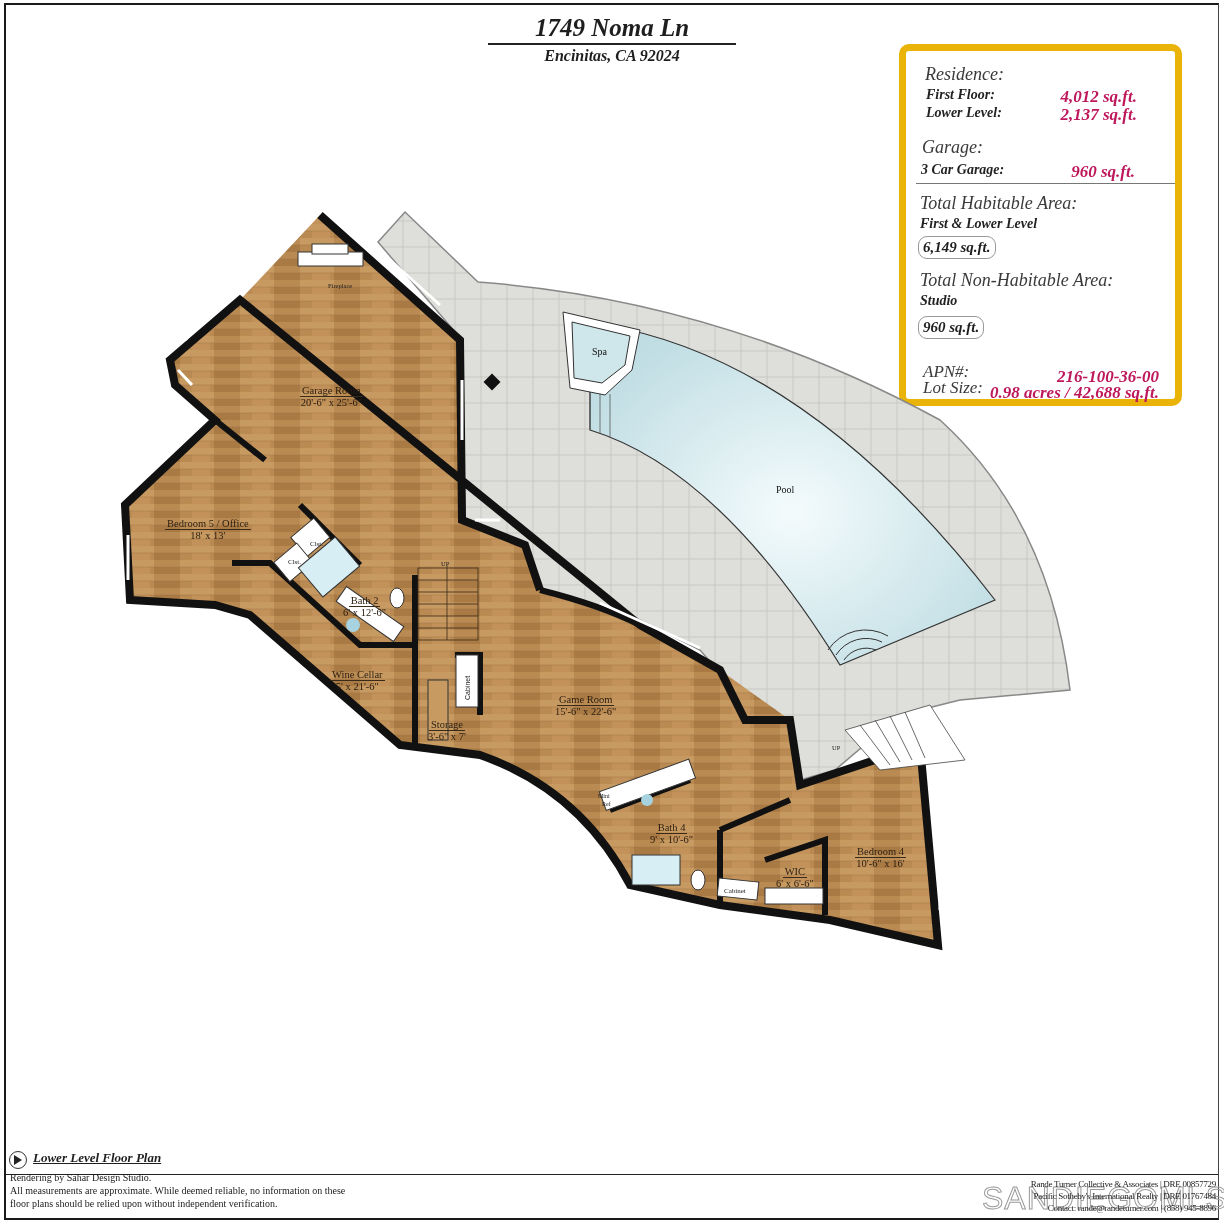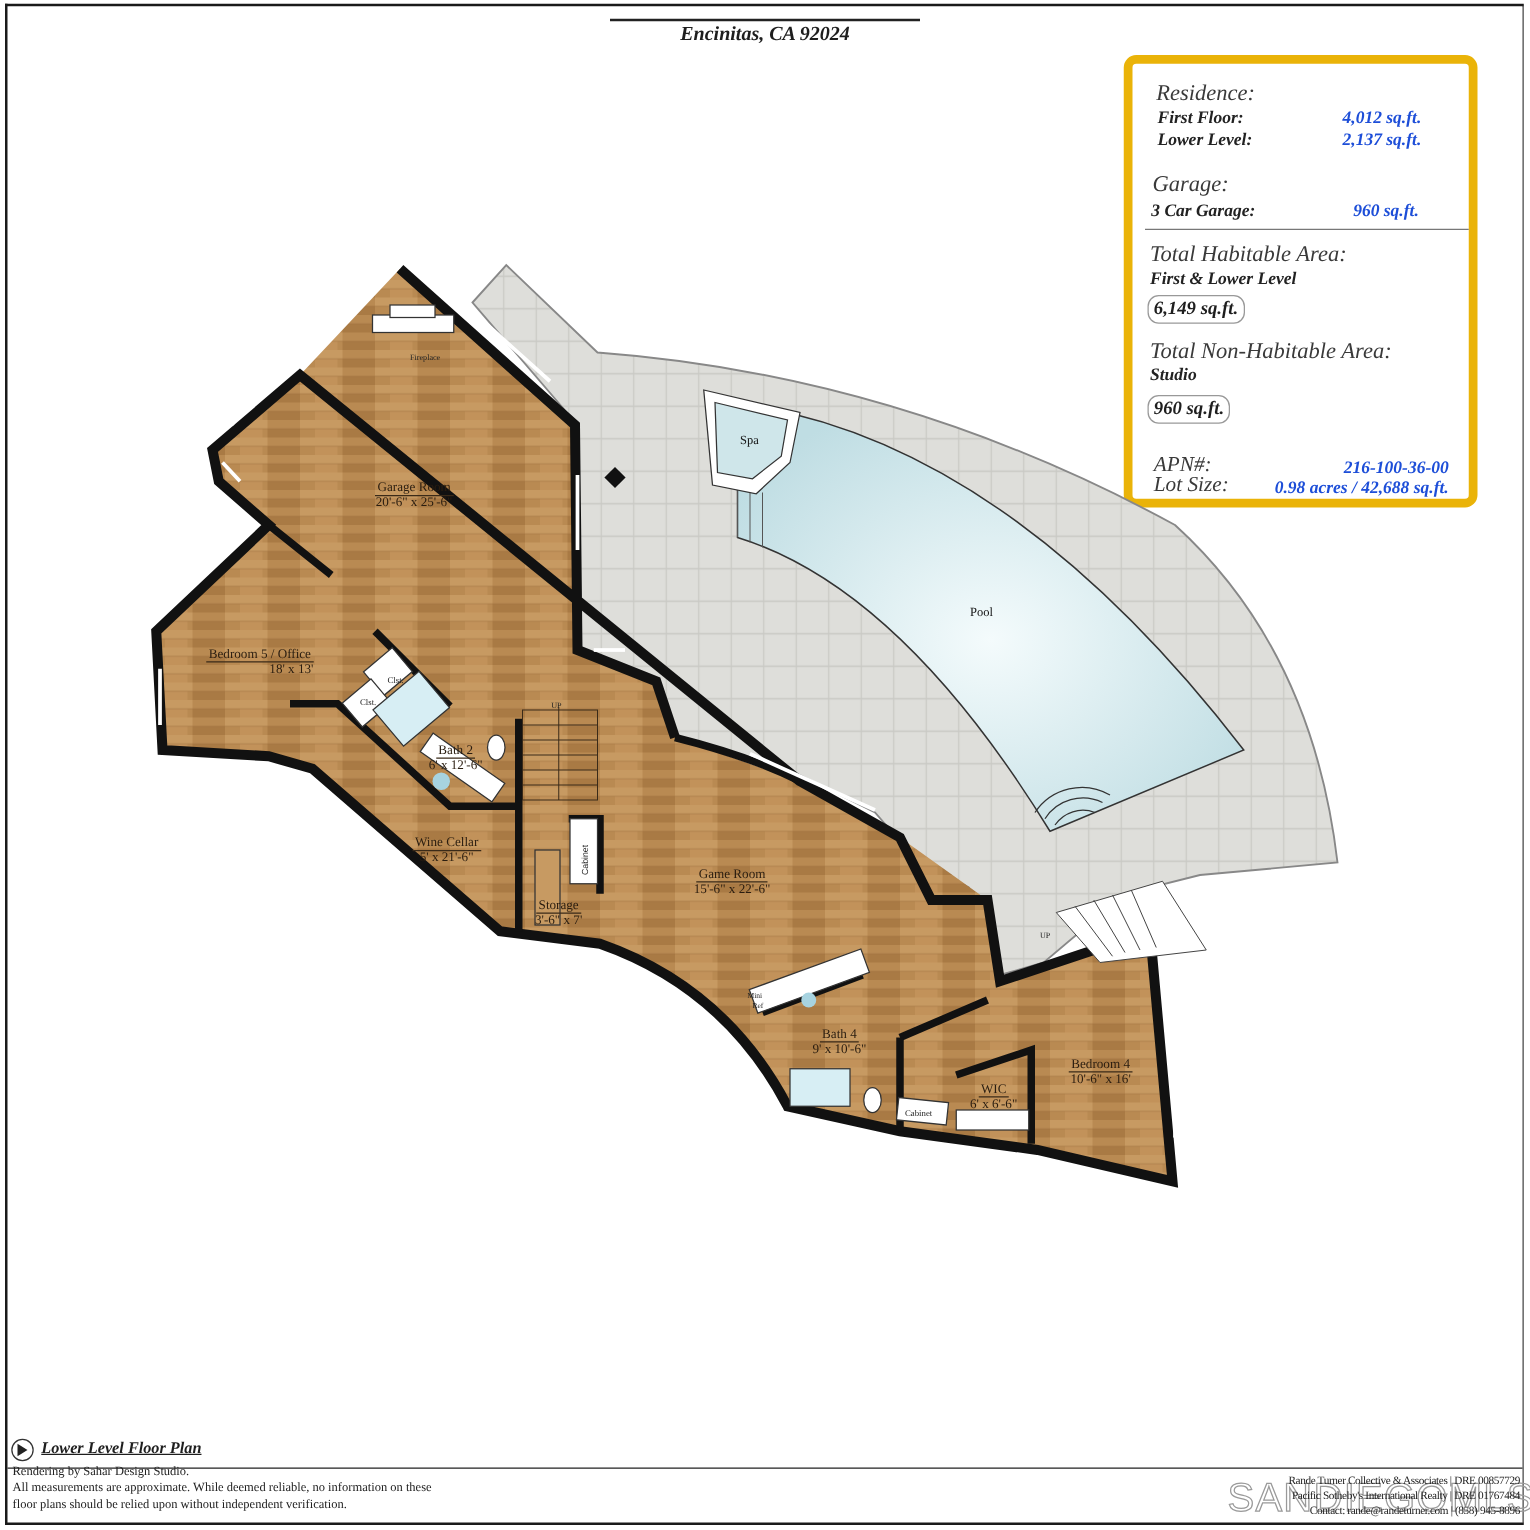--- a/index.html
+++ b/index.html
@@ -5,41 +5,42 @@
   html, body { margin:0; padding:0; background:#fff; }
   body { width:1224px; height:1224px; position:relative; overflow:hidden; font-family:"Liberation Serif", serif; color:#1e1e1e; }
   .frame { position:absolute; left:4px; top:3px; width:1215px; height:1217px; border:2px solid #1a1a1a; border-right:1px solid #444; box-sizing:border-box; }
   .title { position:absolute; left:488px; top:14px; width:248px; text-align:center; }
   .title .addr { font-style:italic; font-size:25px; font-weight:bold; line-height:28px; color:#1e1e1e; }
   .title .rule { height:2px; background:#222; margin:1px 0 2px; }
   .title .city { font-style:italic; font-weight:bold; font-size:16px; line-height:18px; }
   .infobox { position:absolute; left:899px; top:44px; width:283px; height:362px; border:7px solid #eab308; border-radius:10px; box-sizing:border-box; font-style:italic; }
   .infobox .h { position:absolute; font-size:18px; color:#3a3a3a; }
   .infobox .r { position:absolute; font-size:14px; font-weight:bold; color:#222; }
-  .infobox .v { position:absolute; font-size:14px; font-weight:bold; color:#1d4ed8; text-align:right; }
+  .infobox .v { position:absolute; font-size:17px; font-weight:bold; color:#be185d; text-align:right; }
   .infobox .pill { position:absolute; border:1px solid #999; border-radius:9px; padding:0 4px; font-size:15px; font-weight:bold; line-height:20px; height:21px; }
   .infobox .divider { position:absolute; left:10px; top:132px; width:259px; height:1px; background:#777; }
   .plan { position:absolute; left:0; top:0; }
   .lbl { position:absolute; font-size:10.5px; text-align:center; white-space:nowrap; line-height:11px; color:#2a1d10; }
   .lbl .n { border-bottom:1px solid #3a2a18; padding:0 2px; display:inline-block; }
   .lbl .d { display:block; }
   .footer-rule { position:absolute; left:6px; top:1174px; width:1212px; height:1px; background:#222; }
   .planname { position:absolute; left:33px; top:1150px; font-style:italic; font-weight:bold; font-size:13px; text-decoration:underline; }
   .compass { position:absolute; left:9px; top:1151px; width:16px; height:16px; border:1px solid #333; border-radius:50%; }
   .compass:after { content:""; position:absolute; left:4px; top:3px; border-left:8px solid #222; border-top:5px solid transparent; border-bottom:5px solid transparent; }
   .disclaimer { position:absolute; left:10px; top:1171px; font-size:10px; line-height:13px; color:#222; }
   .credits { position:absolute; right:8px; top:1178px; font-size:9px; line-height:12px; text-align:right; color:#222; letter-spacing:-0.3px; }
   .watermark { position:absolute; left:982px; top:1180px; font-family:"Liberation Sans", sans-serif; font-size:32px; color:transparent; -webkit-text-stroke:1px #9a9a9a; letter-spacing:1px; }
 </style>
 </head>
 <body>
 
 <div class="frame"></div>
 
 <div class="title">
+  <div class="addr">1749 Noma Ln</div>
   <div class="rule"></div>
   <div class="city">Encinitas, CA 92024</div>
 </div>
 
 <div class="infobox">
   <div class="h" style="left:19px;top:13px;">Residence:</div>
   <div class="r" style="left:20px;top:36px;">First Floor:</div>
   <div class="v" style="right:38px;top:36px;">4,012 sq.ft.</div>
   <div class="r" style="left:20px;top:54px;">Lower Level:</div>
   <div class="v" style="right:38px;top:54px;">2,137 sq.ft.</div>
@@ -158,21 +159,21 @@
   <text x="470" y="700" font-size="7" fill="#222" font-family="Liberation Sans, sans-serif" transform="rotate(-90 470 700)">Cabinet</text>
   <text x="724" y="893" font-size="7" fill="#222" font-family="Liberation Serif, serif">Cabinet</text>
   <text x="598" y="798" font-size="6" fill="#222" font-family="Liberation Serif, serif">Mini</text>
   <text x="602" y="806" font-size="6" fill="#222" font-family="Liberation Serif, serif">Ref</text>
 </svg>
 
 <div class="lbl" style="left:300px;top:385px;">
   <span class="n">Garage Room</span>
   <span class="d">20'-6" x 25'-6"</span>
 </div>
-<div class="lbl" style="left:165px;top:518px;text-align:right;">
+<div class="lbl" style="left:165px;top:518px;">
   <span class="n">Bedroom 5 / Office</span>
   <span class="d">18' x 13'</span>
 </div>
 <div class="lbl" style="left:343px;top:595px;">
   <span class="n">Bath 2</span>
   <span class="d">6' x 12'-6"</span>
 </div>
 <div class="lbl" style="left:330px;top:669px;">
   <span class="n">Wine Cellar</span>
   <span class="d">5' x 21'-6"</span>

